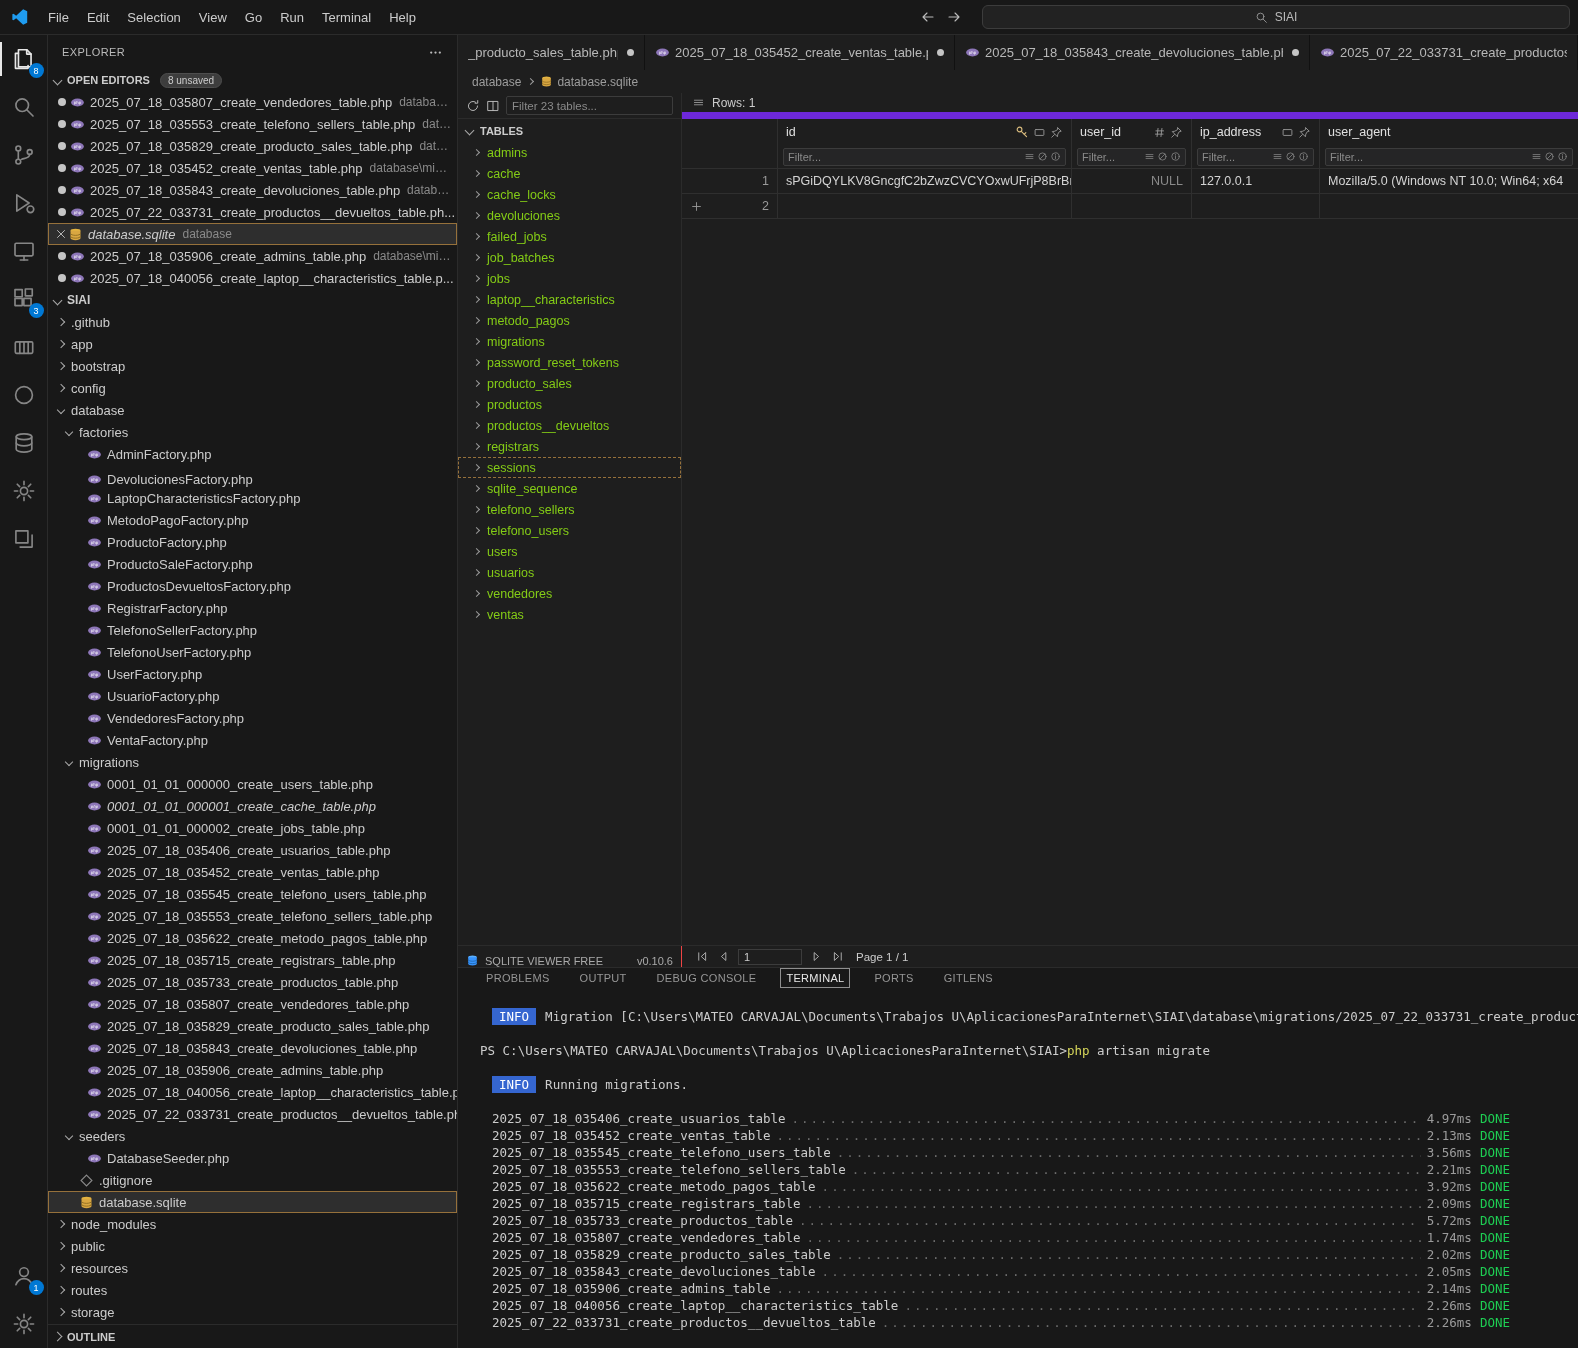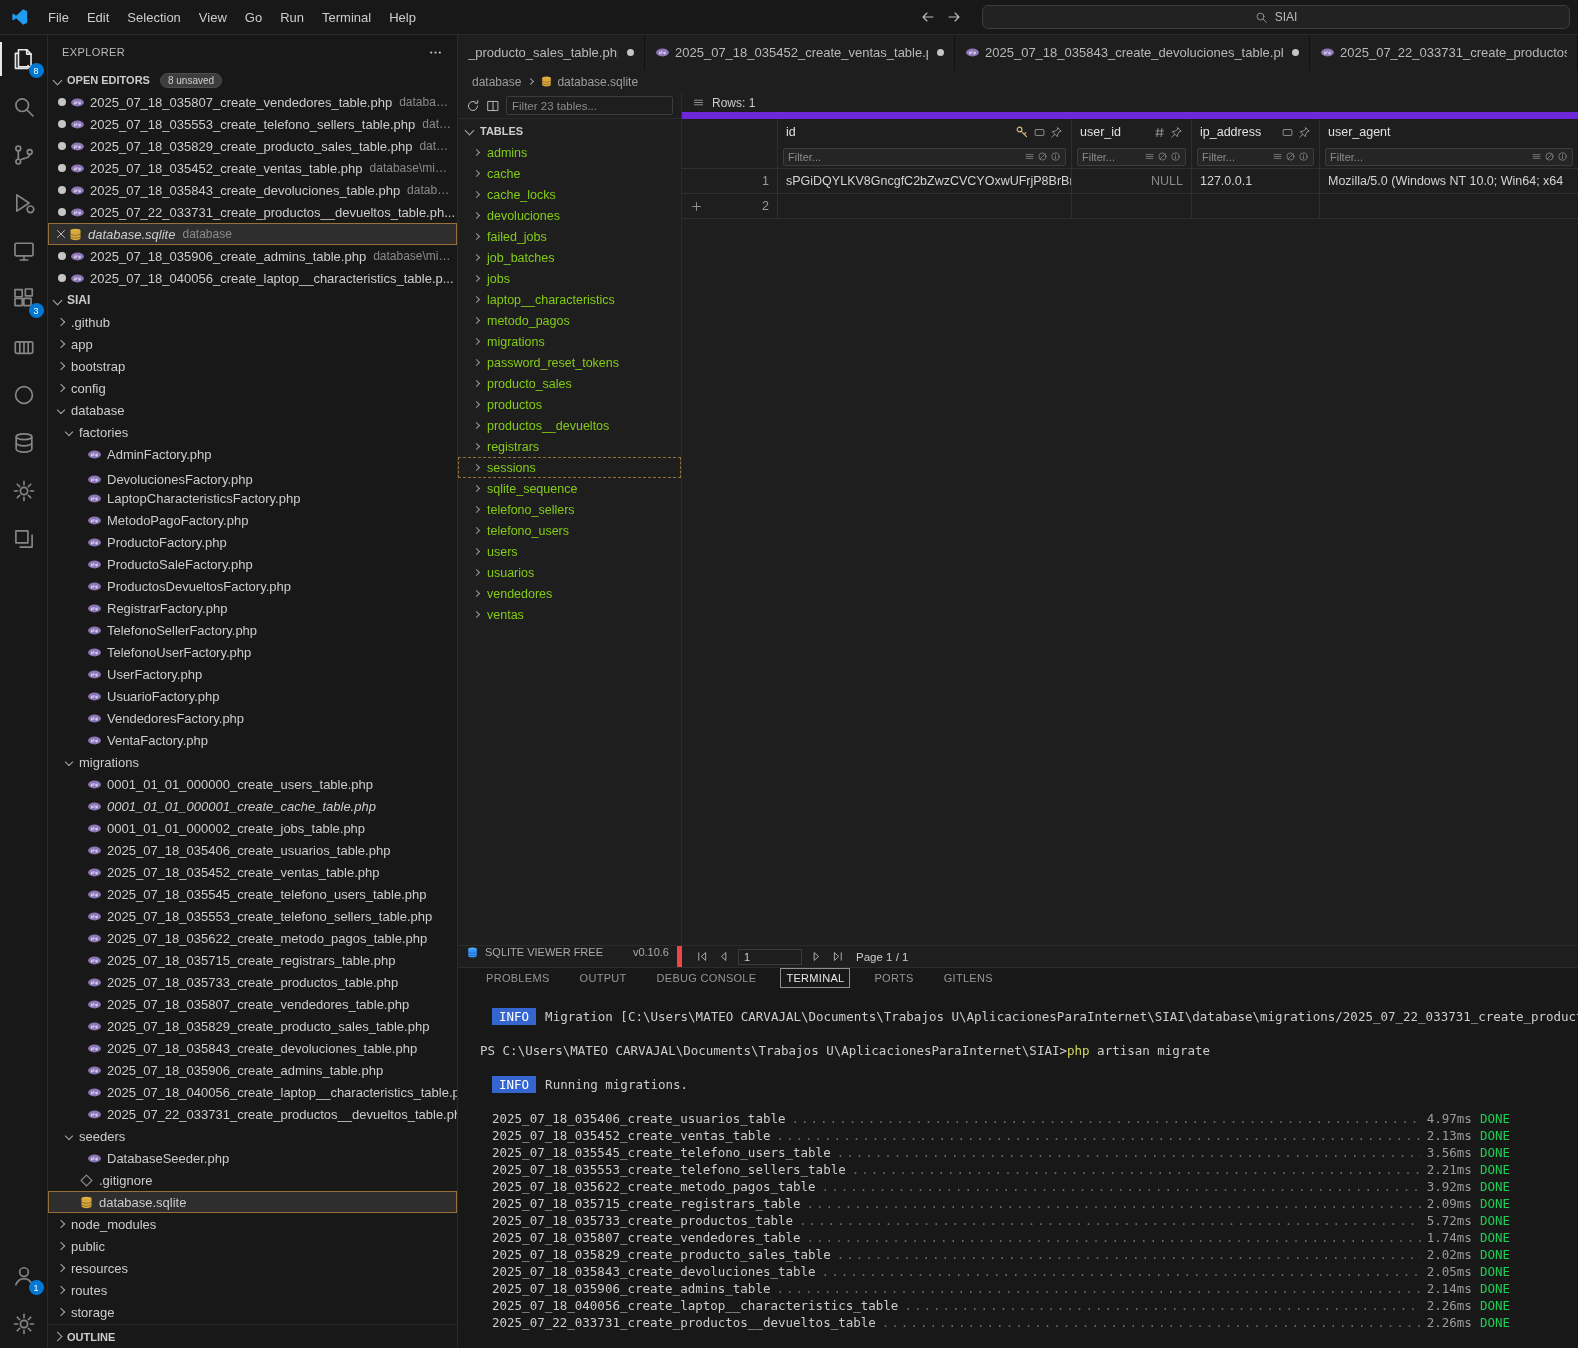--- a/index.html
+++ b/index.html
@@ -109,21 +109,21 @@
   .fb-icons{display:flex;gap:2px;color:#8a8a8a}
   .fb-icons .ic{width:11px;height:11px;cursor:pointer}
   .g-data{height:25px;border-bottom:1px solid #2f2f2f;font-size:12.5px;color:#d4d4d4;cursor:default}
   .g-data .num{justify-content:flex-end;color:#9a9a9a}
   .g-data .val.null{justify-content:flex-end;color:#8a8a8a}
   .g-add{height:25px;border-bottom:1px solid #2f2f2f;font-size:12.5px;color:#9a9a9a}
   .g-add .c0{justify-content:space-between}
   .g-add .plus-ic{width:13px;height:13px;color:#9a9a9a;cursor:pointer}
 
   .viewer-status{height:22px;flex:none;border-top:1px solid #2b2b2b;display:flex;align-items:center;font-size:11px;color:#aaaaaa}
-  .vs-left{width:224px;flex:none;display:flex;align-items:flex-start;gap:6px;padding:0 8px;border-right:5px solid #ef4444;height:100%}
+  .vs-left{width:224px;flex:none;display:flex;align-items:flex-end;gap:6px;padding:0 8px;border-right:1px solid #ef4444;height:100%}
   .vs-left .ic{width:13px;height:13px;flex:none}
   .vs-left .grow{flex:1}
   .vs-right{display:flex;align-items:center;gap:8px;padding:0 14px}
   .vs-right .ic{width:13px;height:13px;color:#bbbbbb;cursor:pointer}
   .page-input{width:64px;height:16px;background:#1e1e1e;border:1px solid #3c3c3c;color:#cccccc;font-size:11px;padding:0 5px;outline:none}
   .page-label{color:#cccccc;font-size:11.5px;margin-left:4px}
 
   
   .panel-tabs{height:31px;flex:none;display:flex;align-items:flex-start;padding-left:22px;gap:18px;background:#181818;border-top:1px solid #2b2b2b}
   .ptab{font-size:11px;letter-spacing:.3px;color:#969696;cursor:pointer;padding:4px 6px}

